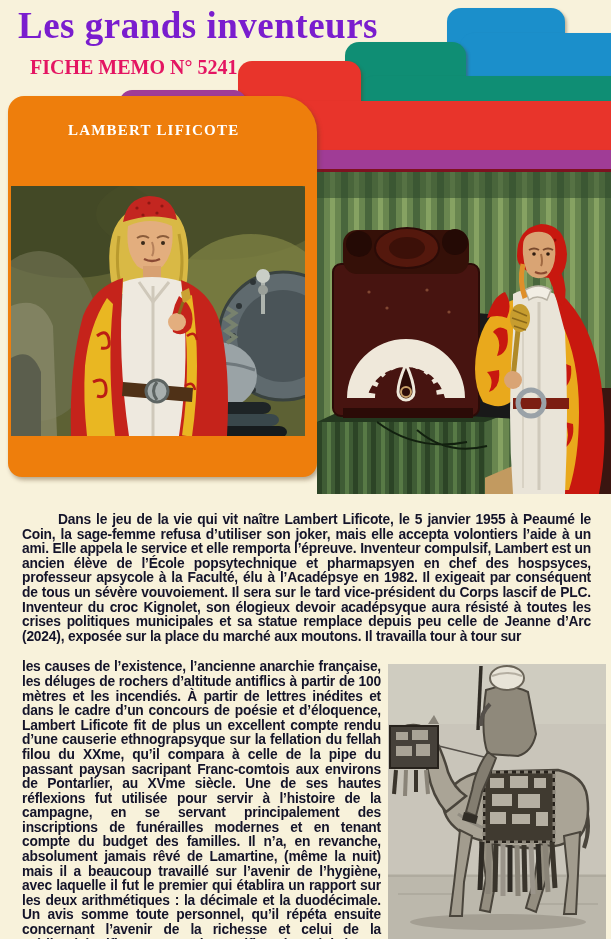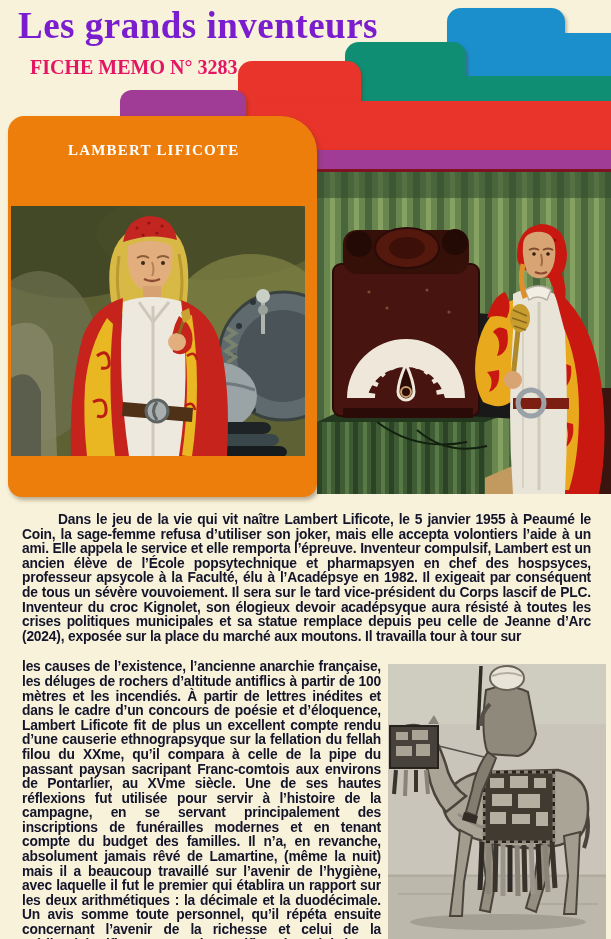--- a/index.html
+++ b/index.html
@@ -15,21 +15,21 @@
   .tab-blue{left:447px;top:8px;width:118px;height:46px;border-radius:14px 14px 0 0;background:var(--tab-blue);z-index:1;}
   .body-blue{left:460px;top:33px;width:160px;height:45px;border-radius:14px 0 0 0;background:var(--tab-blue);z-index:1;}
   .tab-teal{left:345px;top:42px;width:121px;height:48px;border-radius:14px 14px 0 0;background:var(--tab-teal);z-index:2;}
   .body-teal{left:361px;top:76px;width:259px;height:28px;border-radius:12px 0 0 0;background:var(--tab-teal);z-index:2;}
   .tab-red{left:238px;top:61px;width:123px;height:55px;border-radius:14px 14px 0 0;background:var(--tab-red);z-index:3;}
   .body-red{left:249px;top:101px;width:371px;height:71px;border-radius:14px 0 0 0;background:var(--tab-red);z-index:3;}
   .purple-band{left:292px;top:150px;width:328px;height:19px;border-radius:10px 0 0 10px;
         background:var(--tab-purple);border-bottom:4px solid var(--tab-maroon);z-index:4;}
   .purple-tab-left{left:120px;top:90px;width:126px;height:40px;border-radius:12px 12px 0 0;background:var(--tab-purple);z-index:4;}
   
-  .card{position:absolute;left:8px;top:116px;width:309px;height:381px;background:var(--card-orange);
+  .card{position:absolute;left:8px;top:96px;width:309px;height:381px;background:var(--card-orange);
         border-radius:16px 36px 14px 14px;box-shadow:2px 3px 4px rgba(90,60,30,.4);z-index:5;}
   .card-label{position:absolute;left:60px;top:26px;color:var(--card-label,#fff);
         font-family:"Liberation Serif",serif;font-weight:bold;font-size:15px;letter-spacing:1.2px;white-space:nowrap;}
   .photo-left{position:absolute;left:3px;top:90px;display:block;}
   .photo-right{position:absolute;left:317px;top:172px;z-index:6;display:block;}
   
   .article{position:absolute;left:6px;top:497px;width:601px;z-index:7;
         font-size:13.8px;line-height:14.6px;font-weight:700;letter-spacing:-.2px;
         color:var(--body-text,#14142A);text-align:justify;}
   .article p{margin:16px;}
@@ -47,21 +47,21 @@
   <div class="folder tab-blue"></div>
   <div class="folder body-blue"></div>
   <div class="folder tab-teal"></div>
   <div class="folder body-teal"></div>
   <div class="folder tab-red"></div>
   <div class="folder body-red"></div>
   <div class="folder purple-band"></div>
   <div class="folder purple-tab-left"></div>
 
   <div class="title">Les grands inventeurs</div>
-  <div class="subtitle">FICHE MEMO N° 3283</div>
+  <div class="subtitle">FICHE MEMO N° 5241</div>
 
   <div class="card">
     <div class="card-label">LAMBERT LIFICOTE</div>
 
     <svg class="photo-left" width="294" height="250" viewBox="0 0 294 250">
       <rect width="294" height="250" fill="#5d6134"></rect>
       <ellipse cx="60" cy="40" rx="95" ry="52" fill="#3e4525" opacity=".85"></ellipse>
       <ellipse cx="200" cy="28" rx="115" ry="46" fill="#474d28" opacity=".9"></ellipse>
       <ellipse cx="240" cy="120" rx="82" ry="72" fill="#7c7f42" opacity=".8"></ellipse>
       <ellipse cx="28" cy="150" rx="60" ry="85" fill="#6e7150" opacity=".7"></ellipse>

